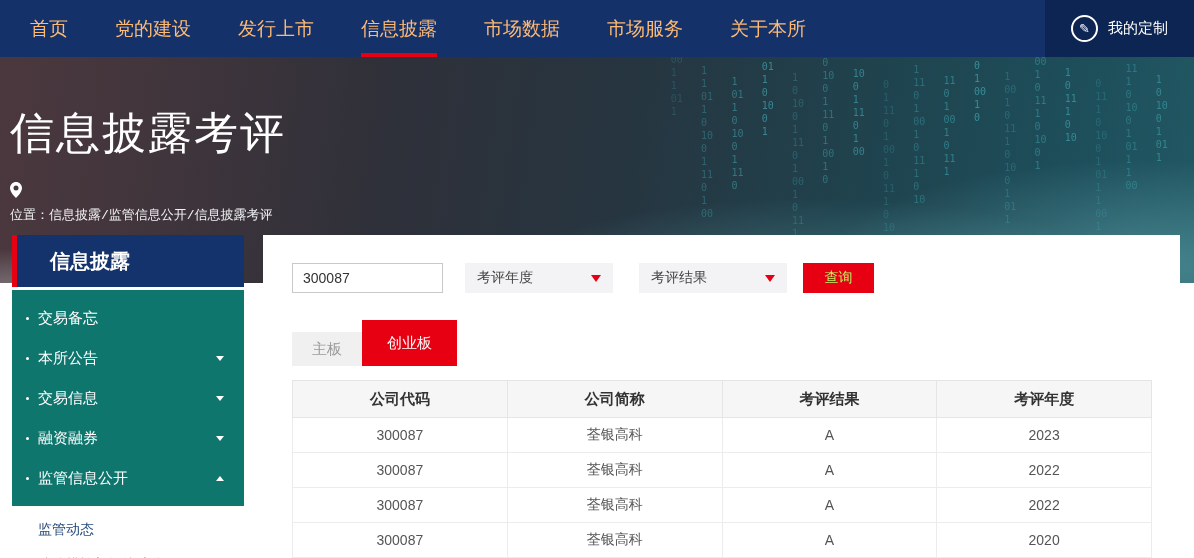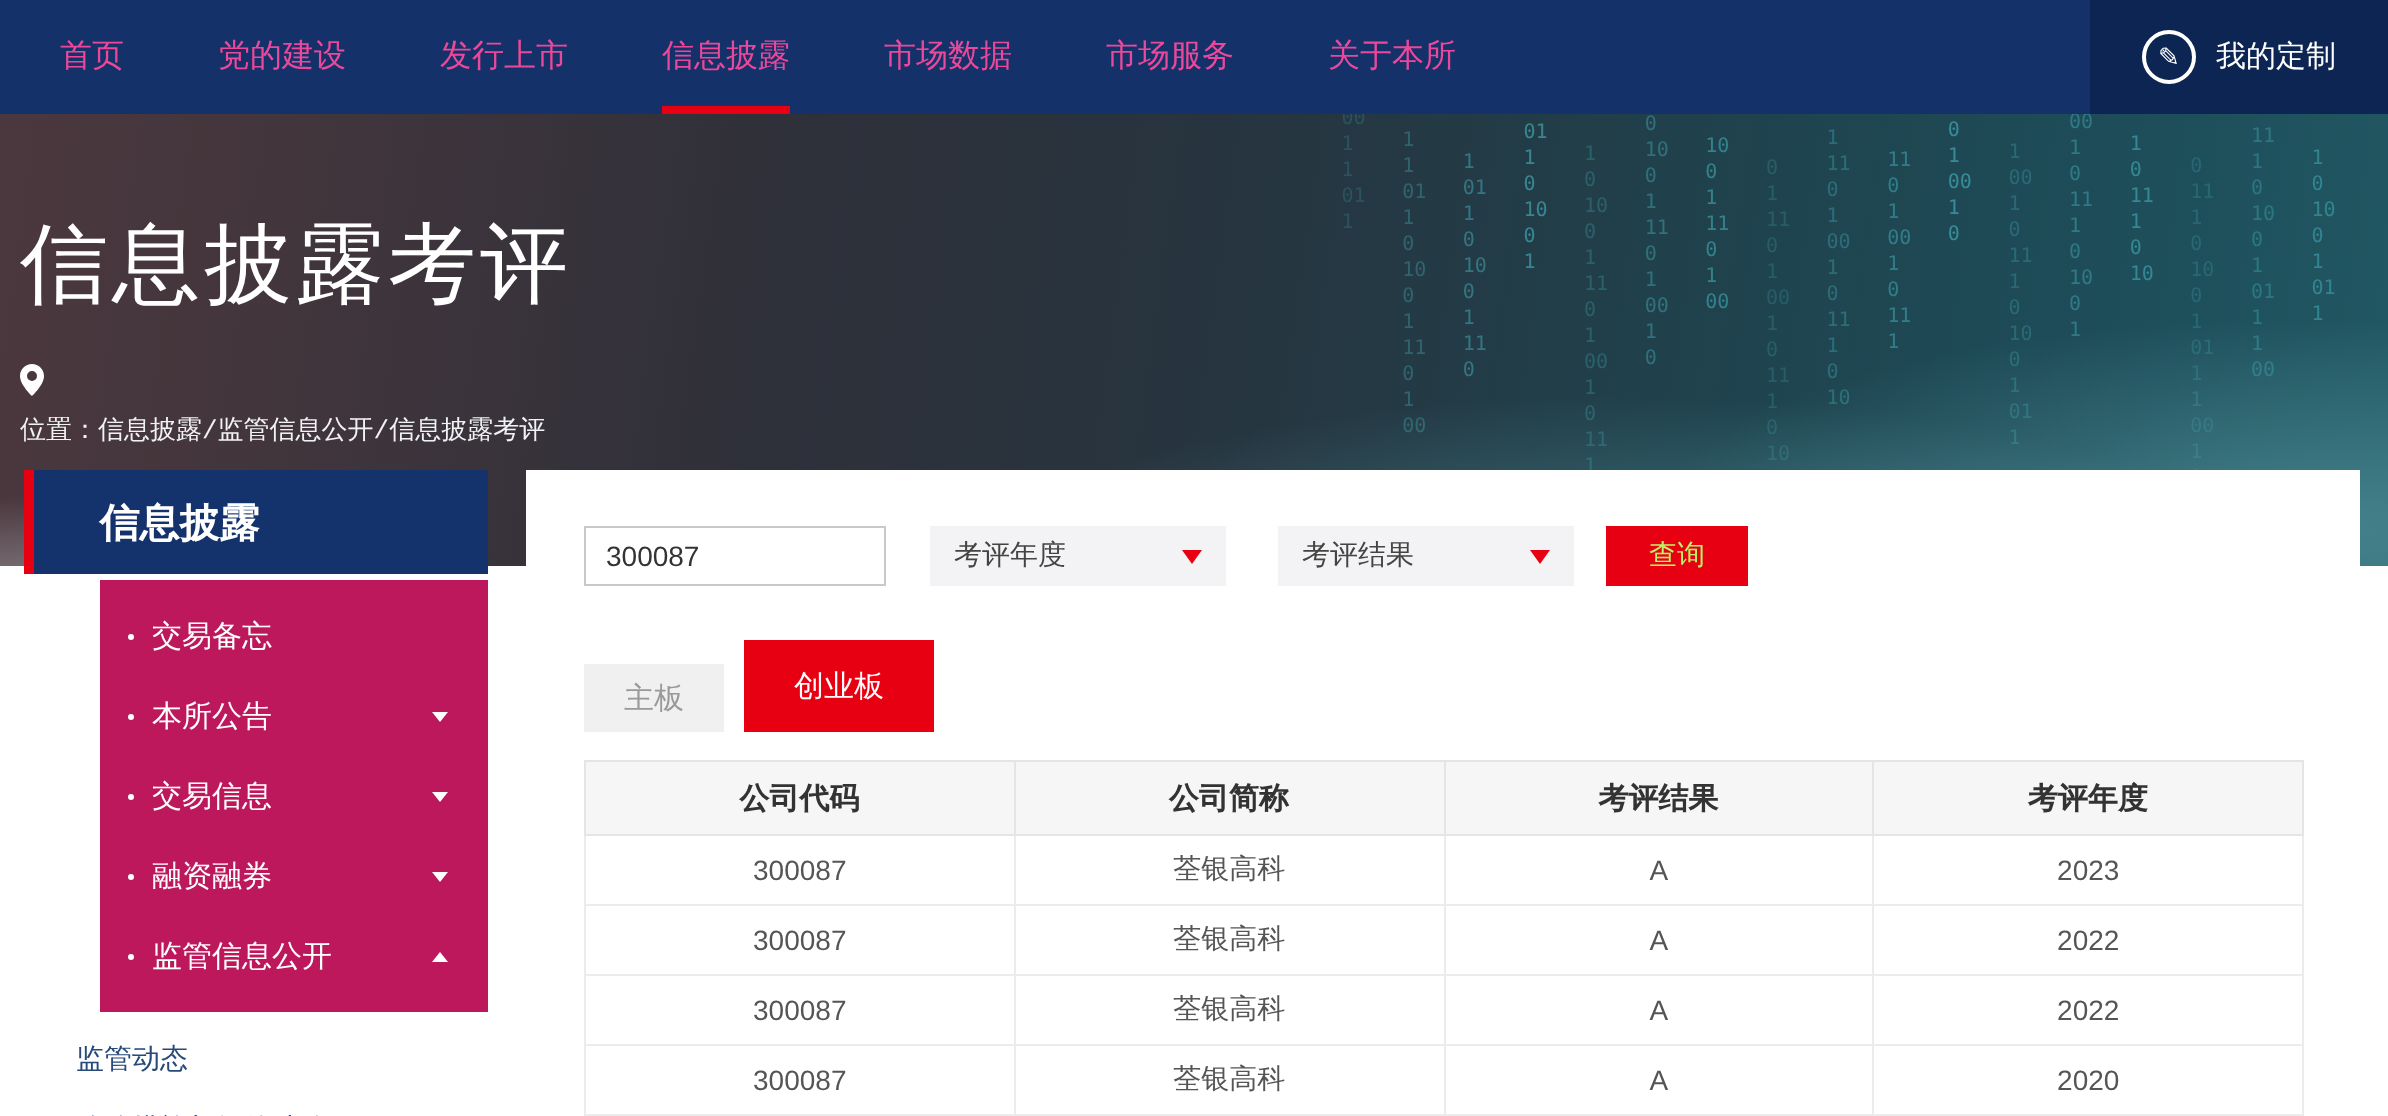--- a/index.html
+++ b/index.html
@@ -2,21 +2,21 @@
 <html><head>
 <meta charset="utf-8">
 <style>
   * { margin:0; padding:0; box-sizing:border-box; }
   html,body { width:1194px; height:558px; overflow:hidden; background:#fff;
     font-family:"Liberation Sans","DejaVu Sans",sans-serif; }
 
   
   .topnav { height:57px; background:#15316a; display:flex; align-items:stretch; }
   .nav-items { display:flex; align-items:stretch; gap:47px; padding-left:30px; }
-  .nav-item { display:flex; align-items:center; color:#ec4899; font-size:16px;
+  .nav-item { display:flex; align-items:center; color:#fdba74; font-size:19px;
     border-bottom:4px solid transparent; padding-top:4px; cursor:pointer; white-space:nowrap; }
   .nav-item.active { border-bottom-color:#e60012; }
   .nav-right { margin-left:auto; background:#0d2552; display:flex; align-items:center;
     gap:10px; padding:0 26px; color:#fff; font-size:15px; cursor:pointer; }
   .circ-icon { width:27px; height:27px; border:2px solid #fff; border-radius:50%;
     display:flex; align-items:center; justify-content:center; font-size:13px; color:#fff; }
   .circ-icon span { transform:rotate(0deg); }
 
   
   .hero { position:relative; height:226px; overflow:hidden; color:#fff;
@@ -38,21 +38,21 @@
 
   
   .wrap { position:relative; z-index:3; display:flex; align-items:flex-start;
     margin-top:-48px; padding:0 14px 0 12px; }
 
   
   .sidebar { width:232px; flex-shrink:0; }
   .side-head { background:#14326b; border-left:5px solid #e60012; height:52px;
     display:flex; align-items:center; padding-left:33px; color:#fff; font-size:20px;
     font-weight:bold; cursor:pointer; }
-  .side-list { background:#be185d; margin-top:3px; padding:8px 0;margin-left:38px; }
+  .side-list { background:#0f766e; margin-top:3px; padding:8px 0; }
   .side-item { height:40px; display:flex; align-items:center; padding:0 20px 0 14px;
     color:#fff; font-size:15px; cursor:pointer; }
   .dot { width:3px; height:3px; border-radius:50%; background:#fff; margin-right:9px; }
   .side-item .spacer, .sub-item .spacer { flex:1; }
   .tri-dn-w { width:0; height:0; border-left:4px solid transparent; border-right:4px solid transparent; border-top:5px solid #fff; }
   .tri-up-w { width:0; height:0; border-left:4px solid transparent; border-right:4px solid transparent; border-bottom:5px solid #fff; }
   .sub-list { background:#fff; padding:6px 0; }
   .sub-item { height:35px; display:flex; align-items:center; padding:0 22px 0 26px;
     color:#274a7b; font-size:14px; cursor:pointer; }
 
@@ -62,21 +62,21 @@
   .code-input { width:151px; height:30px; border:1px solid #c9c9c9; padding:0 10px;
     font-size:14px; color:#333; outline:none; font-family:inherit; }
   .dropdown { width:148px; height:30px; background:#f3f3f5; display:flex; align-items:center;
     padding:0 12px; font-size:14px; color:#444; cursor:pointer; }
   .dropdown .spacer { flex:1; }
   .tri-dn-r { width:0; height:0; border-left:5px solid transparent; border-right:5px solid transparent; border-top:7px solid #e60012; }
   .dd-year { margin-left:22px; } .dd-result { margin-left:26px; }
   .btn-query { margin-left:16px; width:71px; height:30px; background:#e60012; color:#bef264;
     border:none; font-size:14px; cursor:pointer; font-family:inherit; }
 
-  .tabs { display:flex; align-items:flex-end; gap:10px; margin-top:27px; }
+  .tabs { display:flex; align-items:flex-end; gap:0; margin-top:27px; }
   .tab { padding:0 20px; display:flex; align-items:center; justify-content:center;
     font-size:15px; cursor:pointer; }
   .tab.inactive { height:34px; background:#f0f0f0; color:#999; }
   .tab.active { height:46px; background:#e60012; color:#fff; padding:0 25px; }
 
   table.results { width:100%; margin-top:14px; border-collapse:collapse; table-layout:fixed; }
   .results th { height:37px; background:#f6f6f7; font-weight:bold; font-size:15px;
     color:#333; border:1px solid #e5e5e5; }
   .results td { height:35px; text-align:center; font-size:14px; color:#555;
     border:1px solid #ececec; }

